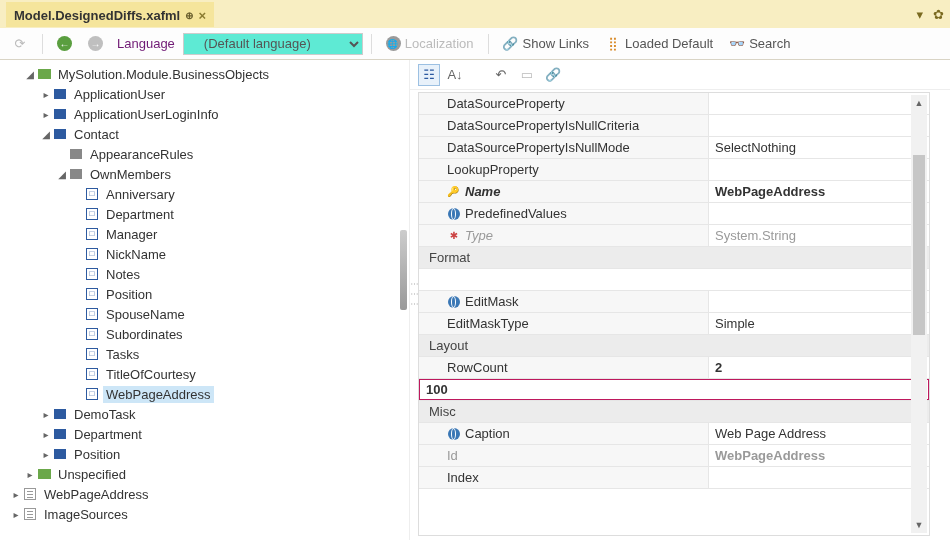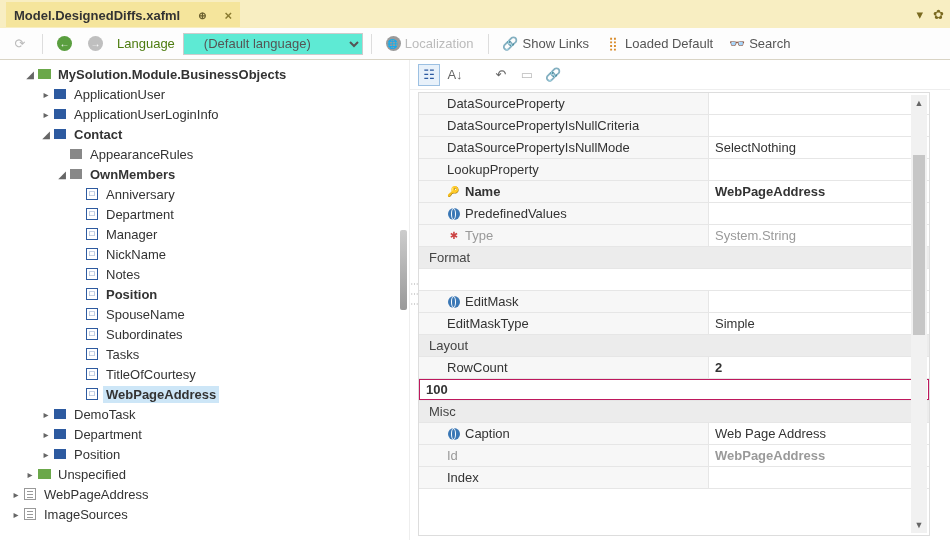--- a/index.html
+++ b/index.html
@@ -1,42 +1,42 @@
 <!DOCTYPE html>
 <html><head>
 <meta charset="utf-8">
 <style>
 * { box-sizing: border-box; margin: 0; padding: 0; font-family: "Segoe UI", Tahoma, sans-serif; font-size: 13px; }
 body { background: #fff; width: 950px; height: 540px; overflow: hidden; color: #333; }
 .titlebar { height: 28px; background: #f8eec2; display: flex; align-items: center; padding: 0 6px; position: relative; }
 .titlebar .tabs { display: flex; align-items: center; height: 100%; }
-.titlebar .tab { background: #f5e59c; padding: 4px 8px; display: flex; align-items: center; gap: 18px; border-top: 2px solid transparent; }
+.titlebar .tab { background: #f5e59c; padding: 4px 8px; display: flex; align-items: center; gap: 5px; border-top: 2px solid transparent; }
 .titlebar .tab.active { border-top: 2px solid #f5e59c; background: #f5e59c; font-weight: 600; }
 .titlebar .tab .pin { color: #6a5f2d; font-size: 10px; }
 .titlebar .tab .close { color: #8a7b30; cursor: pointer; font-weight: bold; }
 .titlebar .right { margin-left: auto; display: flex; gap: 10px; color: #7a6a20; }
 .toolbar { height: 32px; border-bottom: 1px solid #d9d4c5; display: flex; align-items: center; padding: 0 6px; gap: 4px; background: #fdfdfd; }
 .toolbar .sep { width: 1px; height: 20px; background: #ddd; margin: 0 4px; }
 .toolbar .btn { display: flex; align-items: center; gap: 4px; padding: 3px 6px; color: #555; cursor: pointer; }
 .toolbar .btn.dis { color: #bbb; }
-.toolbar .lang-label { color: #4d7c0f; padding: 0 4px; }
+.toolbar .lang-label { color: #701a75; padding: 0 4px; }
 .toolbar select { height: 22px; width: 180px; border: 1px solid #ccc; color: #555; padding: 0 16px; background: #5eead4; }
 .toolbar .ic { width: 16px; height: 16px; display: flex; align-items: center; justify-content: center; }
 .circ { width: 15px; height: 15px; border-radius: 50%; display: flex; align-items: center; justify-content: center; color: #fff; font-size: 10px; font-weight: bold; }
 .circ.green { background: #5a9e3f; }
 .circ.gray { background: #bfbfbf; }
 .circ.darkgray { background: #9a9a9a; }
 .main { display: flex; height: calc(100% - 60px); }
 .tree { width: 410px; overflow-y: auto; position: relative; border-right: 1px solid #eee; }
 .tree-inner { padding: 4px 0 4px 8px; }
 .tnode { display: flex; align-items: center; height: 20px; white-space: nowrap; cursor: pointer; }
 .tnode .exp { width: 12px; text-align: center; color: #666; font-size: 10px; }
 .tnode .icon { width: 16px; height: 14px; display: inline-flex; align-items: center; justify-content: center; margin-right: 3px; }
 .tnode .lbl { padding: 1px 3px; }
-.tnode.bold .lbl { font-weight: 700; }
+.tnode.bold .lbl { font-weight: 400; }
 .tnode.sel .lbl { background: #cde6f7; }
 .cubebox { width: 12px; height: 10px; background: #2d5aa0; }
 .boxic { width: 12px; height: 12px; border: 1.5px solid #2d5aa0; color: #2d5aa0; font-size: 8px; display: flex; align-items: center; justify-content: center; line-height: 1; }
 .folderic { width: 13px; height: 10px; background: #6ba84a; }
 .listic { width: 12px; height: 12px; background: #fff; border: 1px solid #999; position: relative; }
 .listic::before { content: ""; position: absolute; left: 2px; top: 2px; width: 6px; height: 1px; background: #999; box-shadow: 0 3px 0 #999, 0 6px 0 #999; }
 .indent-1 { padding-left: 16px; }
 .indent-2 { padding-left: 32px; }
 .indent-3 { padding-left: 48px; }
 .indent-4 { padding-left: 64px; }
@@ -48,21 +48,21 @@
 .grid { flex: 1; overflow-y: auto; border: 1px solid #ddd; margin: 2px 20px 4px 8px; position: relative; }
 .row { display: flex; height: 22px; border-bottom: 1px solid #e6e6e6; justify-content: flex-end; }
 .row .name { width: 290px; border-right: 1px solid #e6e6e6; display: flex; align-items: center; padding-left: 28px; background: #f7f7f7; gap: 4px; }
 .row .val { flex: 1; display: flex; align-items: center; padding-left: 6px; }
 .row.cat { background: #ececec; }
 .row.cat .name { background: #ececec; padding-left: 10px; font-weight: 400; color: #444; width: 100%; border-right: none; justify-content: space-between; padding-right: 8px; }
 .row.sel .name { background: #d9e8f7; }
 .row.sel .val { background: #fff; border: 1px solid #be185d; }
 .row .bold { font-weight: 700; }
 .row .gray { color: #9a9a9a; }
-.row .ital { }
+.row .ital { font-style: italic; }
 .row .picon { width: 14px; height: 14px; display: inline-flex; align-items: center; justify-content: center; font-size: 10px; }
 .globe { width: 12px; height: 12px; border-radius: 50%; background: #3a77b5; position: relative; }
 .globe::after { content:""; position:absolute; left:3px; top:0; width:5px; height:12px; border:1px solid #fff; border-radius:50%; box-sizing:border-box; }
 .key { color: #c0a040; font-size: 12px; }
 .ast { color: #c44; font-size: 14px; }
 .carrow { color:#777; font-size:9px; }
 .vscroll { position: absolute; right: 2px; top: 2px; bottom: 2px; width: 16px; background: #f1f1f1; }
 .vscroll .up, .vscroll .dn { height: 16px; display:flex; align-items:center; justify-content:center; color:#666; font-size:9px; }
 .vscroll .thumb { position: absolute; left: 2px; width: 12px; background: #c6c6c6; }
 .hdots { position:absolute; left:0; top:220px; font-size:8px; color:#aaa; writing-mode: vertical-lr; letter-spacing:2px; }

